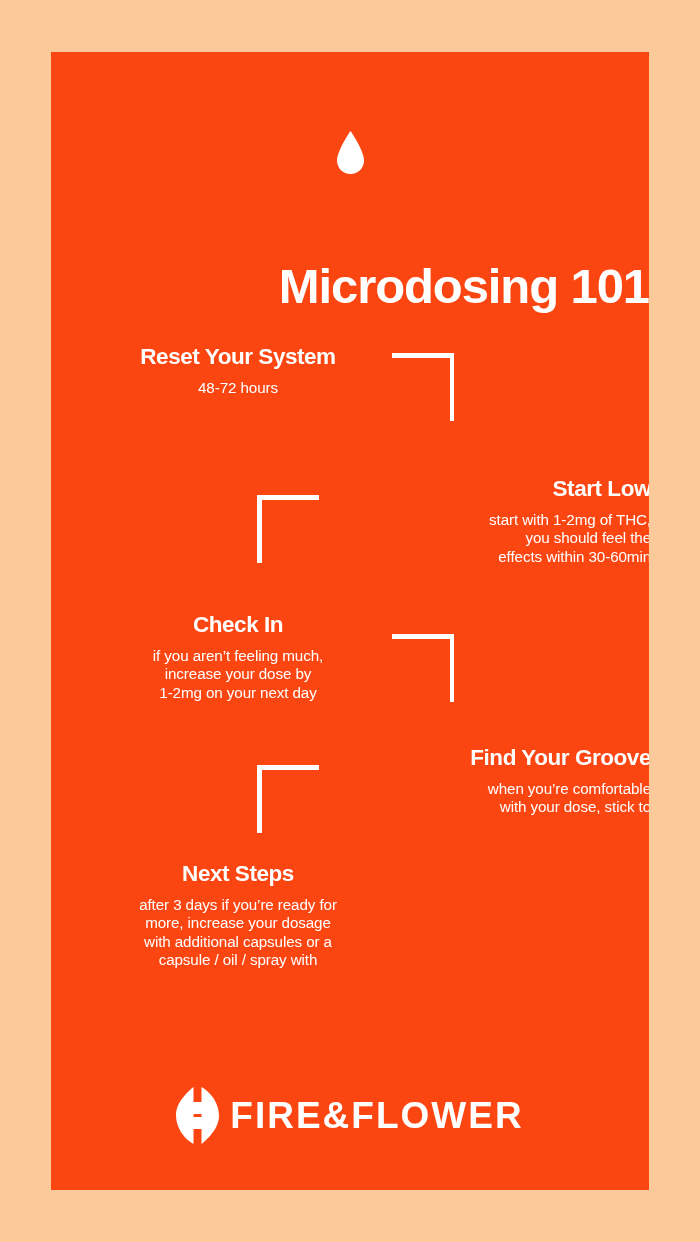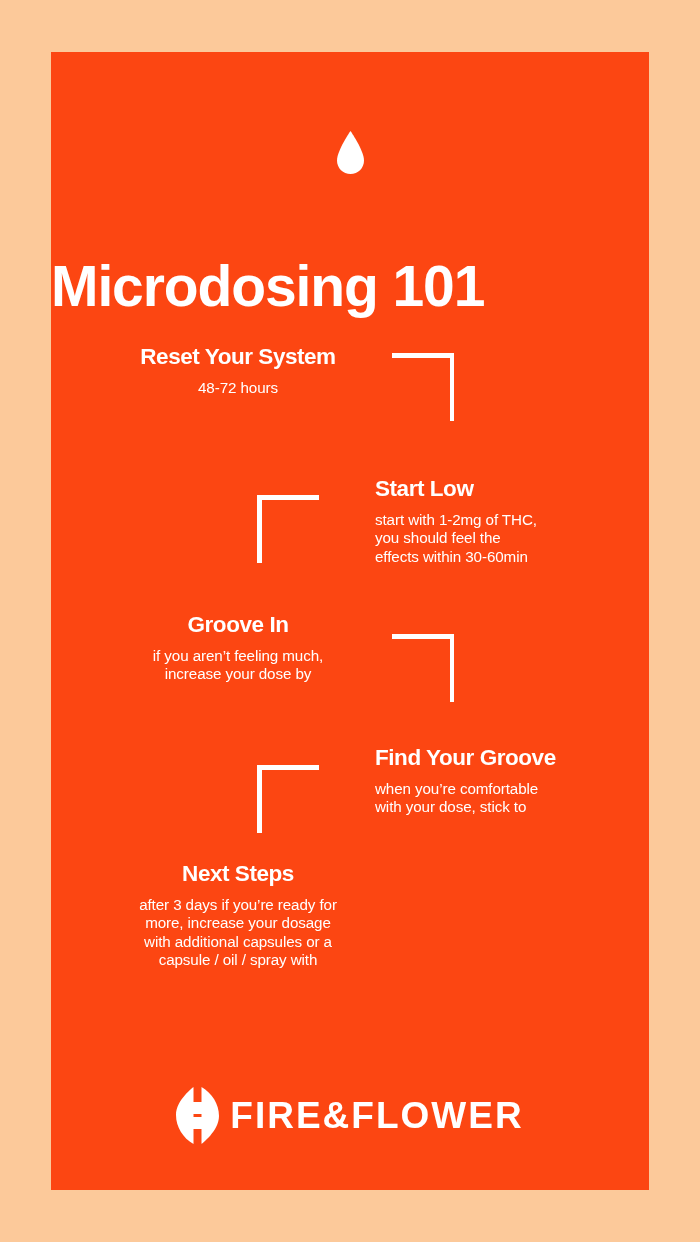--- a/index.html
+++ b/index.html
@@ -42,23 +42,23 @@
     width: 27px;
     height: 43px;
     display: block;
   }
 
   .poster-title {
     position: absolute;
     left: 0;
     top: 202px;
     width: 100%;
-    text-align: left;
-    color: #FFFFFF;
-    font-size: 57px;
+    text-align: right;
+    color: #FFFFFF;
+    font-size: 49px;
     line-height: 64px;
     font-weight: bold;
     letter-spacing: -1.1px;
   }
 
   
   .steps {
     position: absolute;
     left: 0;
     top: 0;
@@ -74,21 +74,21 @@
   .step-text {
     position: absolute;
     width: 276px;
   }
   .step.right .step-text {   
     left: 49px;
     text-align: center;
   }
   .step.left .step-text {    
     left: 324px;
-    text-align: left;
+    text-align: right;
   }
 
   .step-heading {
     color: #FFFFFF;
     font-size: 22.5px;
     line-height: 26px;
     font-weight: bold;
     letter-spacing: -0.45px;
     white-space: nowrap;
   }
@@ -195,24 +195,25 @@
         </div>
       </div>
       <div class="connector corner-tl" style="left:206px; top:19px;">
         <i class="bar-h"></i>
           <i class="bar-v"></i>
       </div>
     </div>
 
     <div class="step right" style="top:560px;">
       <div class="step-text">
-        <div class="step-heading">Groove In</div>
+        <div class="step-heading">Check In</div>
         <div class="step-body">
           <span>if you aren’t feeling much,</span>
           <span>increase your dose by</span>
+          <span>1-2mg on your next day</span>
         </div>
       </div>
       <div class="connector corner-tr" style="left:341px; top:22px;">
         <i class="bar-h"></i>
           <i class="bar-v"></i>
       </div>
     </div>
 
     <div class="step left" style="top:693px;">
       <div class="step-text">

